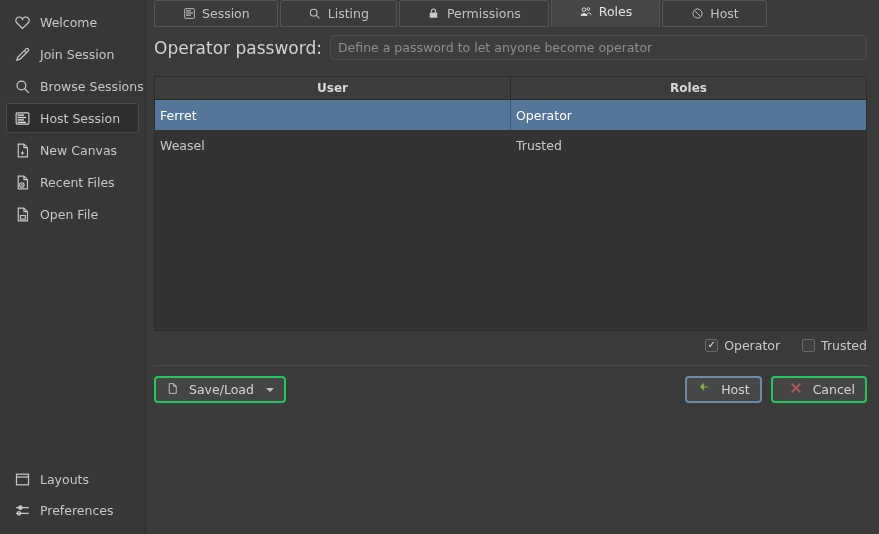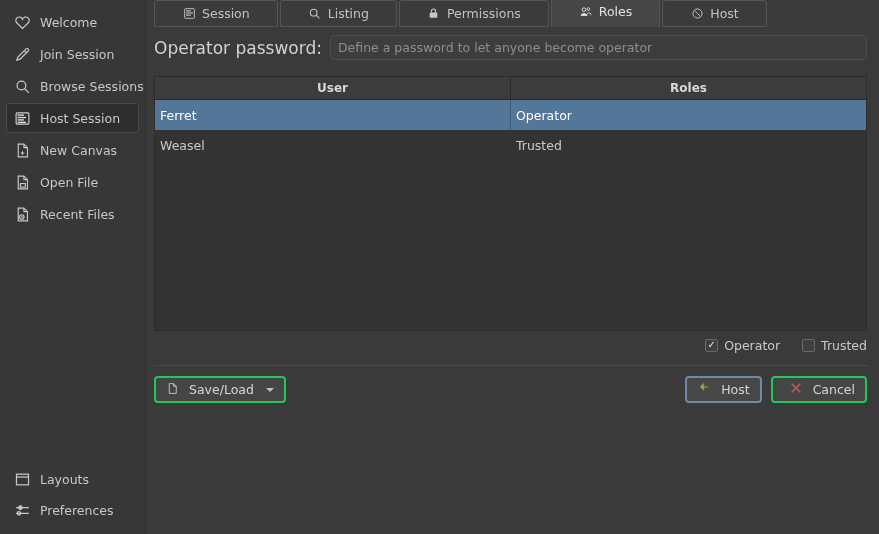--- a/index.html
+++ b/index.html
@@ -272,36 +272,36 @@
         </svg>
       </span>
       <span>New Canvas</span>
     </div>
 
     <div class="side-item">
       <span class="ico">
         <svg width="17" height="17" viewBox="0 0 24 24" fill="none" stroke="#c8c8c8" stroke-width="1.6">
           <path d="M6 3h8l5 5v13H6z"></path>
             <path d="M14 3v5h5"></path>
-          <rect x="9" y="13.5" width="7" height="5"></rect>
-        </svg>
-      </span>
-      <span>Open File</span>
+          <circle cx="11" cy="15.5" r="3.2"></circle>
+            <path d="M11 13.8v1.8l1.3 1"></path>
+        </svg>
+      </span>
+      <span>Recent Files</span>
     </div>
 
     <div class="side-item">
       <span class="ico">
         <svg width="17" height="17" viewBox="0 0 24 24" fill="none" stroke="#c8c8c8" stroke-width="1.6">
           <path d="M6 3h8l5 5v13H6z"></path>
             <path d="M14 3v5h5"></path>
-          <circle cx="11" cy="15.5" r="3.2"></circle>
-            <path d="M11 13.8v1.8l1.3 1"></path>
-        </svg>
-      </span>
-      <span>Recent Files</span>
+          <rect x="9" y="13.5" width="7" height="5"></rect>
+        </svg>
+      </span>
+      <span>Open File</span>
     </div>
 
     <div class="side-spacer"></div>
 
     <div class="side-bottom">
       <div class="side-item">
         <span class="ico">
           <svg width="17" height="17" viewBox="0 0 24 24" fill="none" stroke="#c8c8c8" stroke-width="1.7">
             <rect x="3.5" y="4.5" width="17" height="15"></rect>
               <path d="M3.5 8.5h17"></path>

